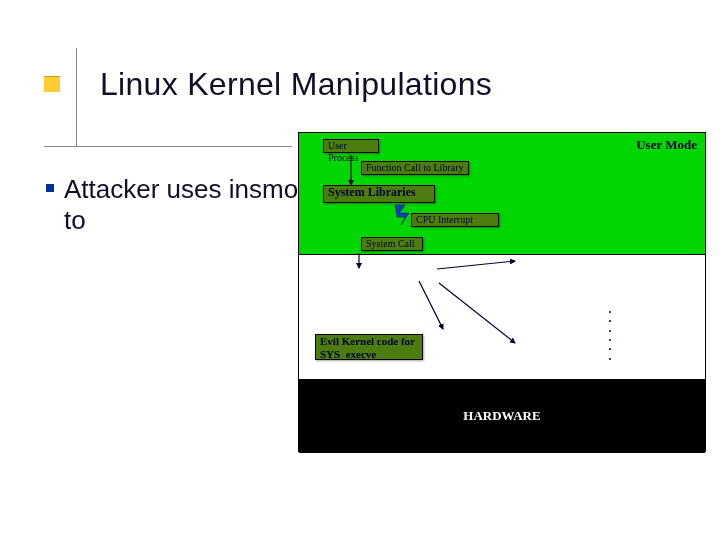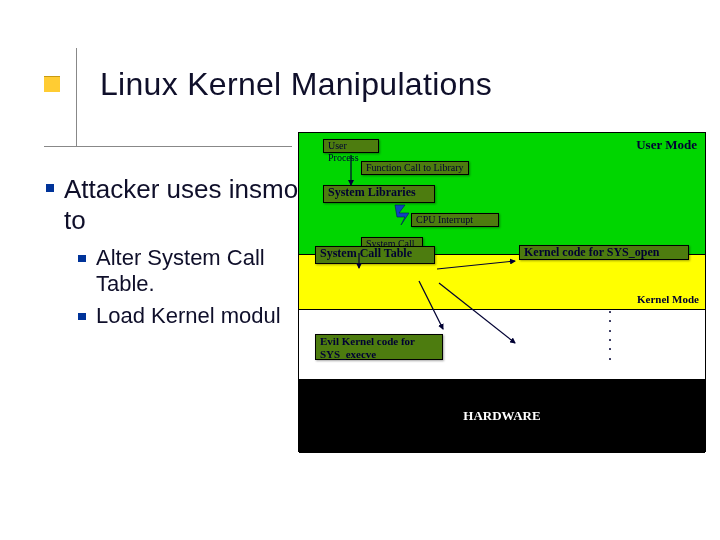--- a/index.html
+++ b/index.html
@@ -139,21 +139,21 @@
 
   
   .b-userproc   { left: 24px;  top: 6px;   width: 56px; height: 14px; }
   .b-funccall   { left: 62px;  top: 28px;  width: 108px; height: 14px; }
   .b-syslib     { left: 24px;  top: 52px;  width: 112px; height: 18px; }
   .b-cpuint     { left: 112px; top: 80px;  width: 88px;  height: 14px; }
   .b-syscall    { left: 62px;  top: 104px; width: 62px;  height: 14px; }
 
   .b-sctable    { left: 16px;  top: -9px;  width: 120px; height: 18px; }
   .b-kopen      { left: 220px; top: -10px; width: 170px; height: 15px; }
-  .b-evilexec   { left: 16px;  top: 24px;  width: 128px; height: 26px; font-weight: bold; font-size: 11px; }
+  .b-evilexec   { left: 16px;  top: 24px;  width: 108px; height: 26px; font-weight: bold; font-size: 11px; }
   .b-kexecve    { left: 220px; top: 38px;  width: 178px; height: 15px; }
 
   .hw-label {
     position: absolute;
     left: 0; right: 0;
     top: 28px;
     text-align: center;
     font-family: "Times New Roman", Times, serif;
     font-weight: bold;
     font-size: 13px;
@@ -201,53 +201,38 @@
     <div class="accent-square"></div>
     <div class="accent-line-v"></div>
     <div class="accent-line-h"></div>
     <div class="slide-title">Linux Kernel Manipulations</div>
   </div>
 
   <div class="body-text">
     <div class="bullet">
       <div class="sq"></div>
       <div class="txt">Attacker uses insmod to</div>
-    </div>
-    <div class="sublist">
-      <div class="bullet">
-        <div class="sq"></div>
-        <div class="txt">Alter System Call Table.</div>
-      </div>
-      <div class="bullet">
-        <div class="sq"></div>
-        <div class="txt">Load Kernel modul</div>
-      </div>
     </div>
   </div>
 
   <div class="diagram">
 
     <div class="zone green">
       <div class="zone-label user">User Mode</div>
       <div class="box b-userproc">User Process</div>
       <div class="box b-funccall">Function Call to Library</div>
       <div class="box bold b-syslib">System Libraries</div>
       <div class="box b-cpuint">CPU Interrupt</div>
       <div class="box b-syscall">System Call</div>
 
       <svg class="zig" viewBox="0 0 30 24">
         <path d="M2 2 L12 2 L6 10 L16 10 L8 22 L12 14 L4 14 Z" fill="#1040c0" stroke="#001a55" stroke-width="0.6"></path>
       </svg>
     </div>
 
-    <div class="zone yellow">
-      <div class="box bold b-sctable">System Call Table</div>
-      <div class="box bold b-kopen">Kernel code for SYS_open</div>
-      <div class="zone-label kernel">Kernel Mode</div>
-    </div>
 
     <div class="zone white">
       <div class="box b-evilexec">Evil Kernel code for SYS_execve</div>
       <div class="dots">·<br>·<br>·<br>·<br>·<br>·</div>
     </div>
 
     <div class="zone black">
       <div class="hw-label">HARDWARE</div>
     </div>
 

